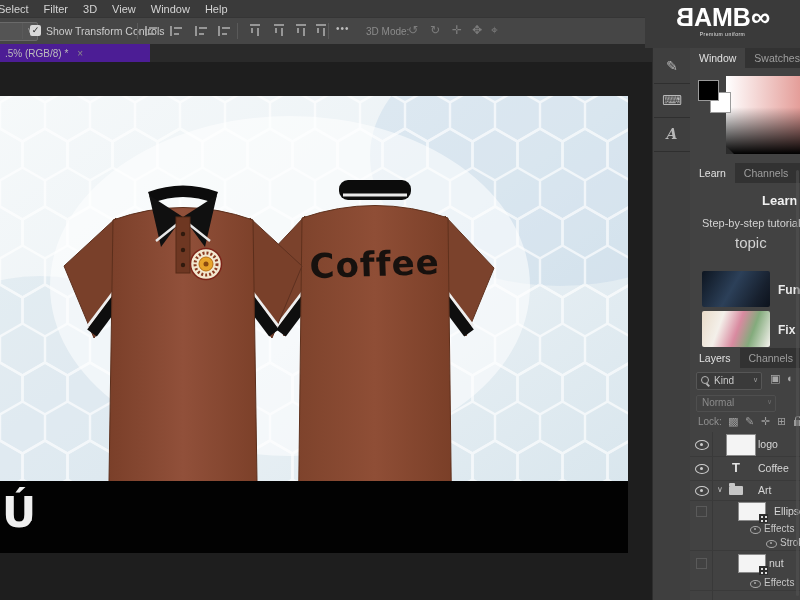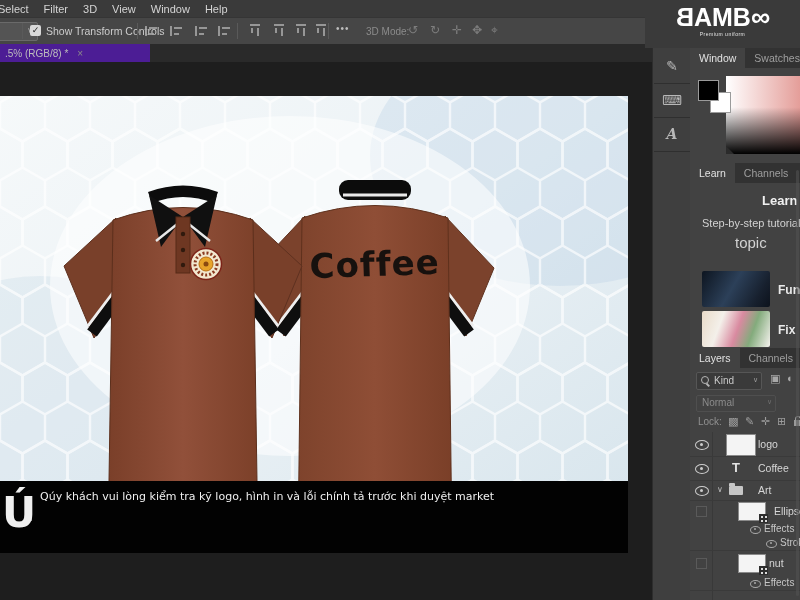--- a/index.html
+++ b/index.html
@@ -239,21 +239,20 @@
             <circle cx="206" cy="168" r="7" fill="#e7a42a" stroke="#b96d12" stroke-width="1"></circle>
             <circle cx="206" cy="168" r="2.5" fill="#8a4a10"></circle>
           </g>
         </g>
       </svg>
 
       
       <div id="caption">
         <span id="cap-big">Ú</span>
         <span id="cap-colon">:</span>
-        <div class="cap-line" style="top:9px">Qúy khách vui lòng kiểm tra kỹ logo, hình in và lỗi chính tả trước khi duyệt market</div>
       </div>
     </div>
   </div>
 
   <div id="dock" class="abs">
     <div class="dock-btn" style="top:2px"><span>✎</span></div>
     <div class="dock-btn" style="top:36px"><span>⌨</span></div>
     <div class="dock-btn" style="top:70px"><span class="glyphA">A</span></div>
   </div>
 

